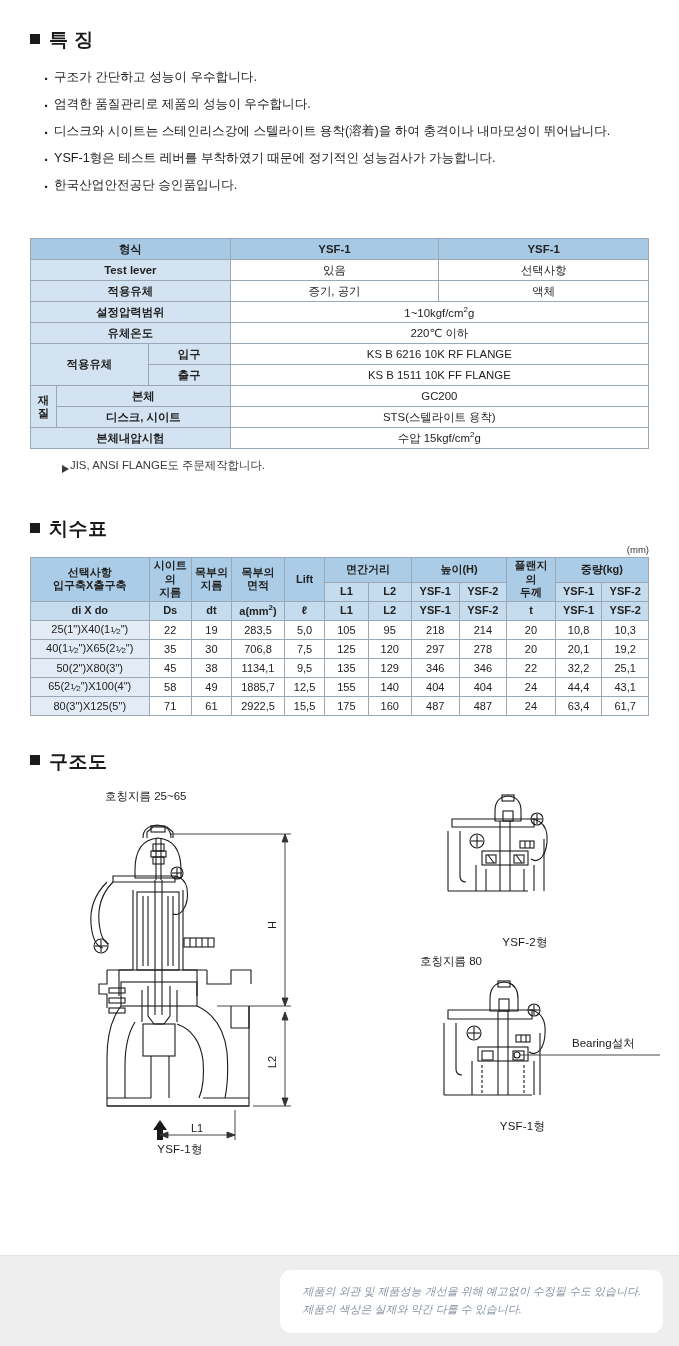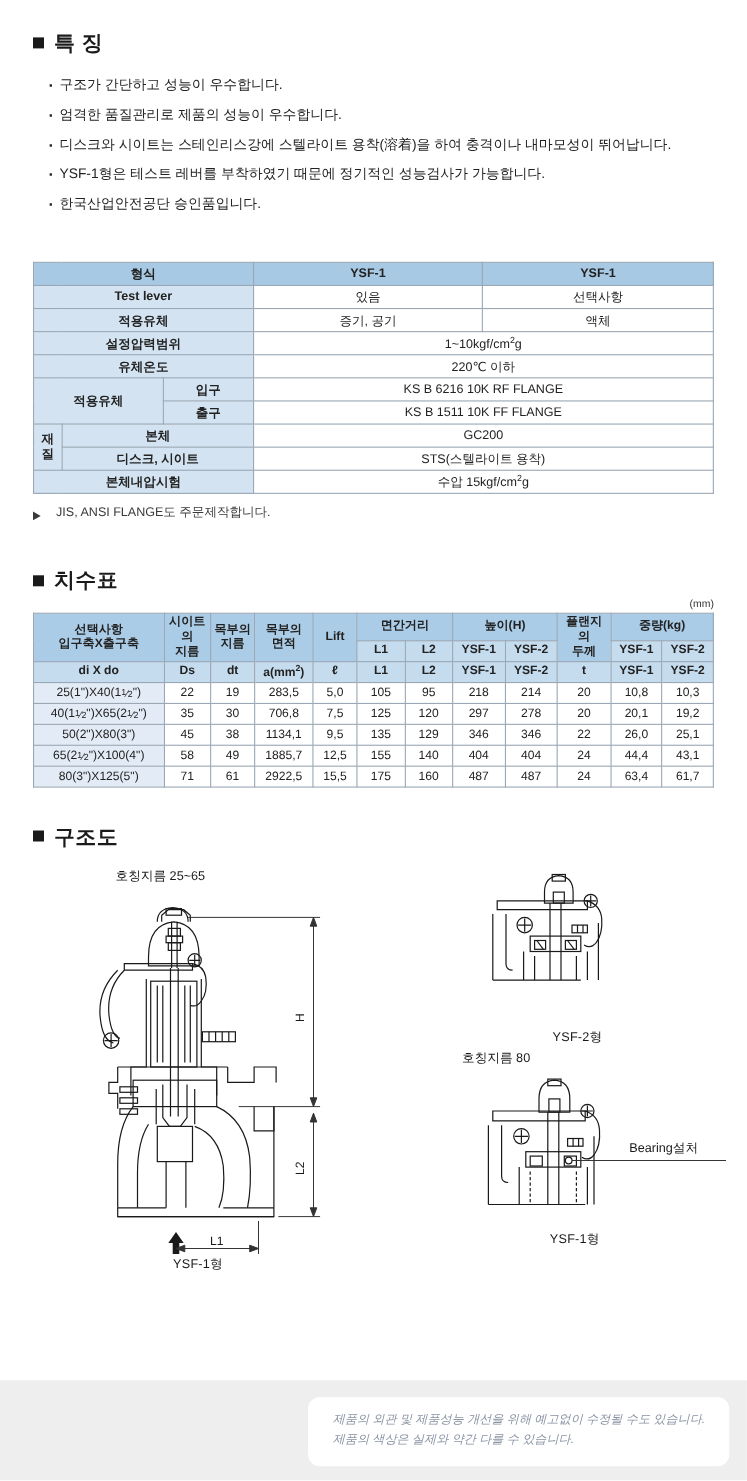--- a/index.html
+++ b/index.html
@@ -80,21 +80,22 @@
   .spec-table td.hdr { background: #d3e3f1; font-weight: bold; }
   .spec-table td.hdr-narrow { background: #d3e3f1; font-weight: bold; width: 26px; }
   .sup { font-size: 8px; vertical-align: super; }
 
   .note-line {
     margin-top: 9px;
     font-size: 11.4px;
     color: #3a3a3a;
     display: flex;
     align-items: flex-end;
-    gap: 14px;
+    gap: 1px;
+    margin-left: 32px;
   }
   .tri {
     display: inline-block;
     width: 0; height: 0;
     border-left: 7px solid #3a3a3a;
     border-top: 4.5px solid transparent;
     border-bottom: 4.5px solid transparent;
   }
 
   
@@ -380,21 +381,21 @@
               <td class="rowhdr">50(2")X80(3")</td>
               <td>45</td>
               <td>38</td>
               <td>1134,1</td>
               <td>9,5</td>
               <td>135</td>
               <td>129</td>
               <td>346</td>
               <td>346</td>
               <td>22</td>
-              <td>26,0</td>
+              <td>32,2</td>
               <td>25,1</td>
             </tr>
             <tr>
               <td class="rowhdr">65(2<span class="frac"><sup>1</sup>⁄<sub>2</sub></span>")X100(4")</td>
               <td>58</td>
               <td>49</td>
               <td>1885,7</td>
               <td>12,5</td>
               <td>155</td>
               <td>140</td>

